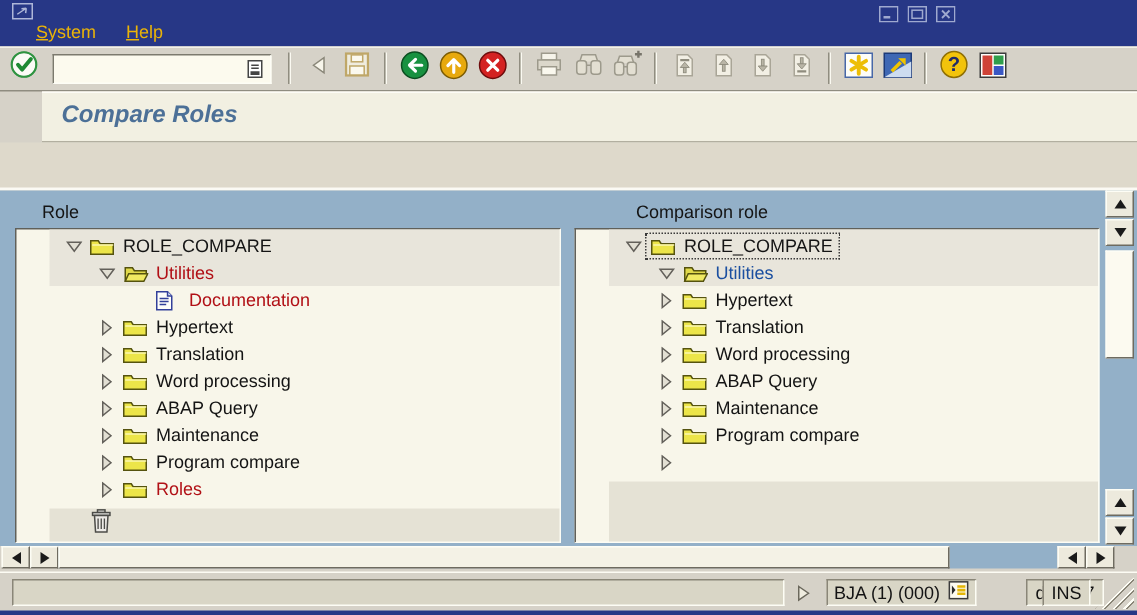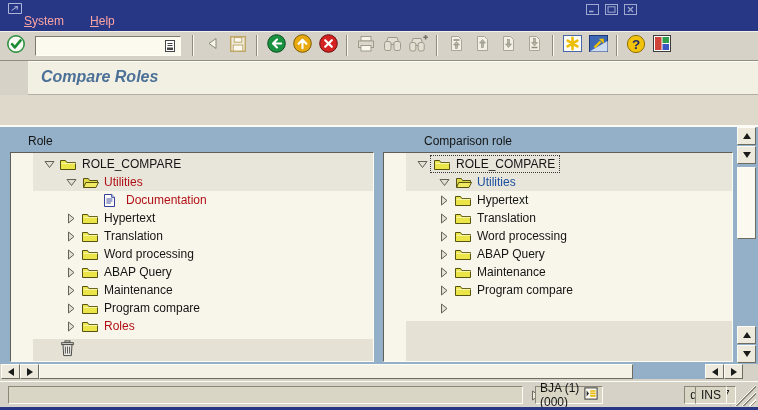--- a/index.html
+++ b/index.html
@@ -4,21 +4,21 @@
 <style>
   html,body{margin:0;padding:0;}
   body{
     width:758px;height:410px;position:relative;overflow:hidden;
     font-family:"Liberation Sans",sans-serif;background:#d6d2c8;
     -webkit-font-smoothing:none;
   }
   
   .titlebar{position:absolute;left:0;top:0;width:758px;height:31px;background:var(--titlebar,#273786);}
   .win-icon{position:absolute;left:7px;top:1px;}
-  .menu{position:absolute;left:24px;bottom:3px;display:flex;gap:26px;color:#fca5a5;font-size:12px;}
+  .menu{position:absolute;left:24px;bottom:3px;display:flex;gap:20px;color:#eab308;font-size:12px;}
   .menu-item{display:inline-block;cursor:default;}
   .menu-item::first-letter{text-decoration:underline;}
   .win-controls{position:absolute;left:585px;top:3px;display:flex;gap:5px;}
   .win-btn{width:14px;height:12px;display:flex;align-items:center;justify-content:center;}
   .sap-logo{position:absolute;left:637px;top:0;width:121px;height:31px;overflow:hidden;
     background:
       repeating-radial-gradient(circle at 88% 115%, rgba(255,255,255,.20) 0 1px, rgba(255,255,255,0) 3px 9px),
       linear-gradient(107deg,#273786 0 46%,#4a80b8 46%);}
   .sap-logo span{position:absolute;left:6px;top:1px;color:#fff;font-size:22px;font-weight:bold;font-style:italic;letter-spacing:-1px;}
   
@@ -82,21 +82,21 @@
   .arr-left{border-top:4px solid transparent;border-bottom:4px solid transparent;border-right:6px solid #1a1a1a;}
   .arr-right{border-top:4px solid transparent;border-bottom:4px solid transparent;border-left:6px solid #1a1a1a;}
   
   .statusbar{position:absolute;left:0;top:381px;width:758px;height:26px;background:#d6d2c8;
     border-top:1px solid #fdfcf4;box-sizing:border-box;}
   .st-field{position:absolute;top:4px;height:18px;background:#d9d6c6;box-sizing:border-box;font-size:12px;color:#141414;
     border-top:1px solid #8a8678;border-left:1px solid #8a8678;border-bottom:1px solid #fdfdf5;border-right:1px solid #fdfdf5;
     display:flex;align-items:center;padding:0 4px;}
   #st-msg{left:8px;width:515px;}
   #st-expand{position:absolute;left:528px;top:6px;width:14px;height:14px;display:flex;align-items:center;justify-content:center;}
-  #st-sys{left:535px;width:68px;justify-content:space-between;}
+  #st-sys{left:551px;width:100px;justify-content:space-between;}
   #st-host{left:640px;width:52px;justify-content:center;margin-left:44px;}
   #st-mode{left:695px;width:32px;justify-content:center;}
   .grip{position:absolute;right:2px;top:3px;width:26px;height:21px;
     background:repeating-linear-gradient(135deg,transparent 0 3px,#fdfdf5 3px 4px,#8a8678 4px 5px);
     clip-path:polygon(100% 0,100% 100%,0 100%);}
   .bottom-edge{position:absolute;left:0;top:407px;width:758px;height:3px;background:var(--titlebar,#273786);}
 </style>
 </head>
 <body>
 

